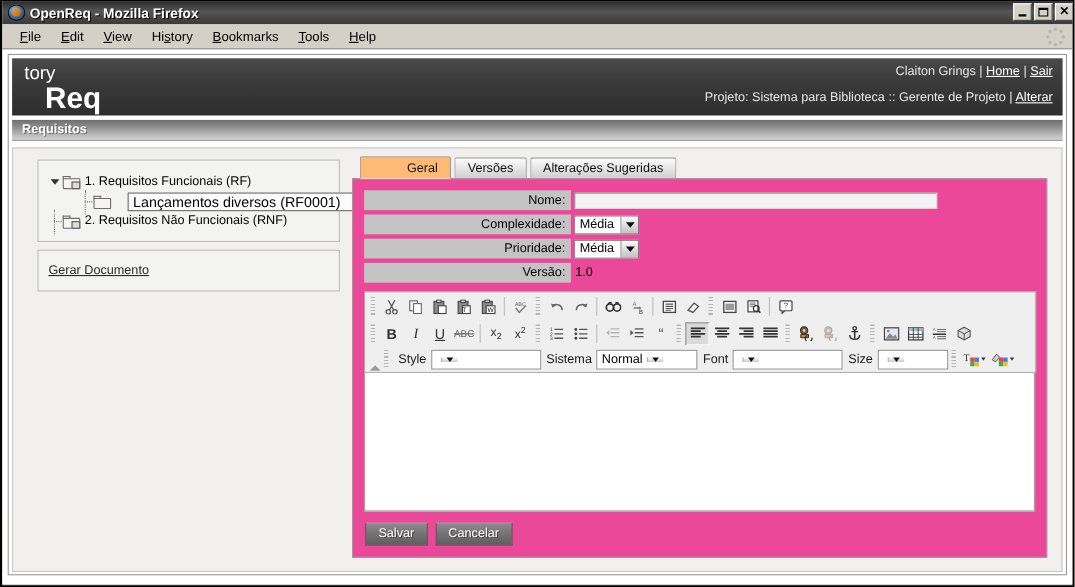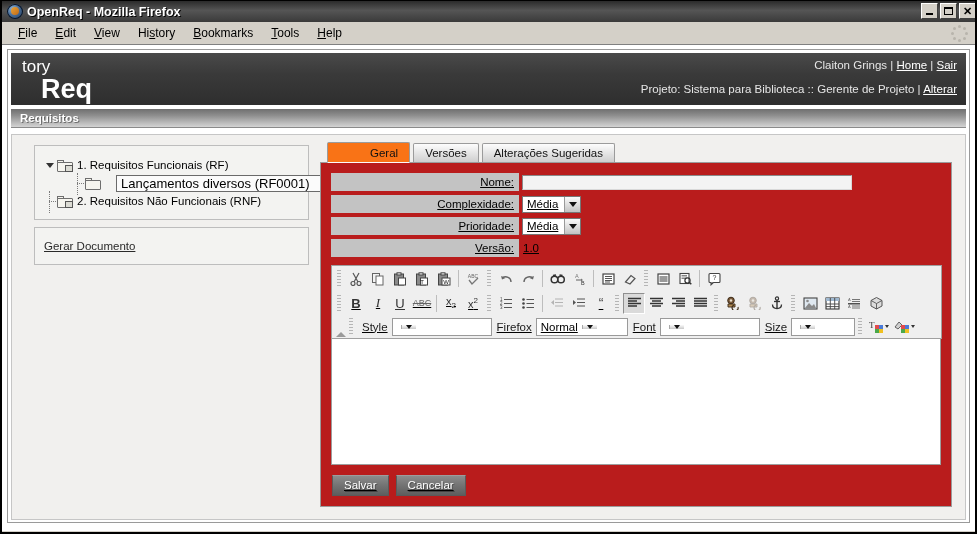--- a/index.html
+++ b/index.html
@@ -259,33 +259,32 @@
     font-size: 11.5px; color: #111;
     height: 19px; line-height: 18px;
     padding: 0 11px;
     border: 1px solid #9b9b9b;
     border-bottom: none;
     margin-right: 3px;
     background: linear-gradient(to bottom, #fdfdfd 0%, #e3e3e3 55%, #cfcfcf 100%);
     border-radius: 2px 2px 0 0;
   }
   .tab.active {
-    background: #f97316;
+    background: #fdba74;
     height: 21px; line-height: 20px;
     border-bottom: 1px solid #fbfbfb;
     margin-bottom: -1px;
     position: relative; z-index: 4; padding-left: 42px;
   }
   #tab-panel {
-    background: #b91c1c;
+    background: #ec4899;
     border: 1px solid #9b9b9b;
     padding: 10px 10px 10px 10px;
     min-height: 330px;
     position: relative;
-    text-decoration: underline;
   }
 
   
   .form-row {
     display: flex; align-items: center;
     height: 18px; margin-bottom: 4px;
   }
   .form-label {
     width: 188px; flex: none;
     background: #c3c3c3;
@@ -851,21 +850,21 @@
                 <span class="grip" style="margin-left:14px;"></span>
 
                 <span class="tb-label">Style</span>
                 <span class="tb-sel" style="width:100px;">
                   <span class="v"></span>
                   <span class="a">
                       <span class="ar"></span>
                     </span>
                 </span>
 
-                <span class="tb-label">Firefox</span>
+                <span class="tb-label">Sistema</span>
                 <span class="tb-sel" style="width:92px;">
                   <span class="v">Normal</span>
                   <span class="a">
                       <span class="ar"></span>
                     </span>
                 </span>
 
                 <span class="tb-label">Font</span>
                 <span class="tb-sel" style="width:100px;">
                   <span class="v"></span>

